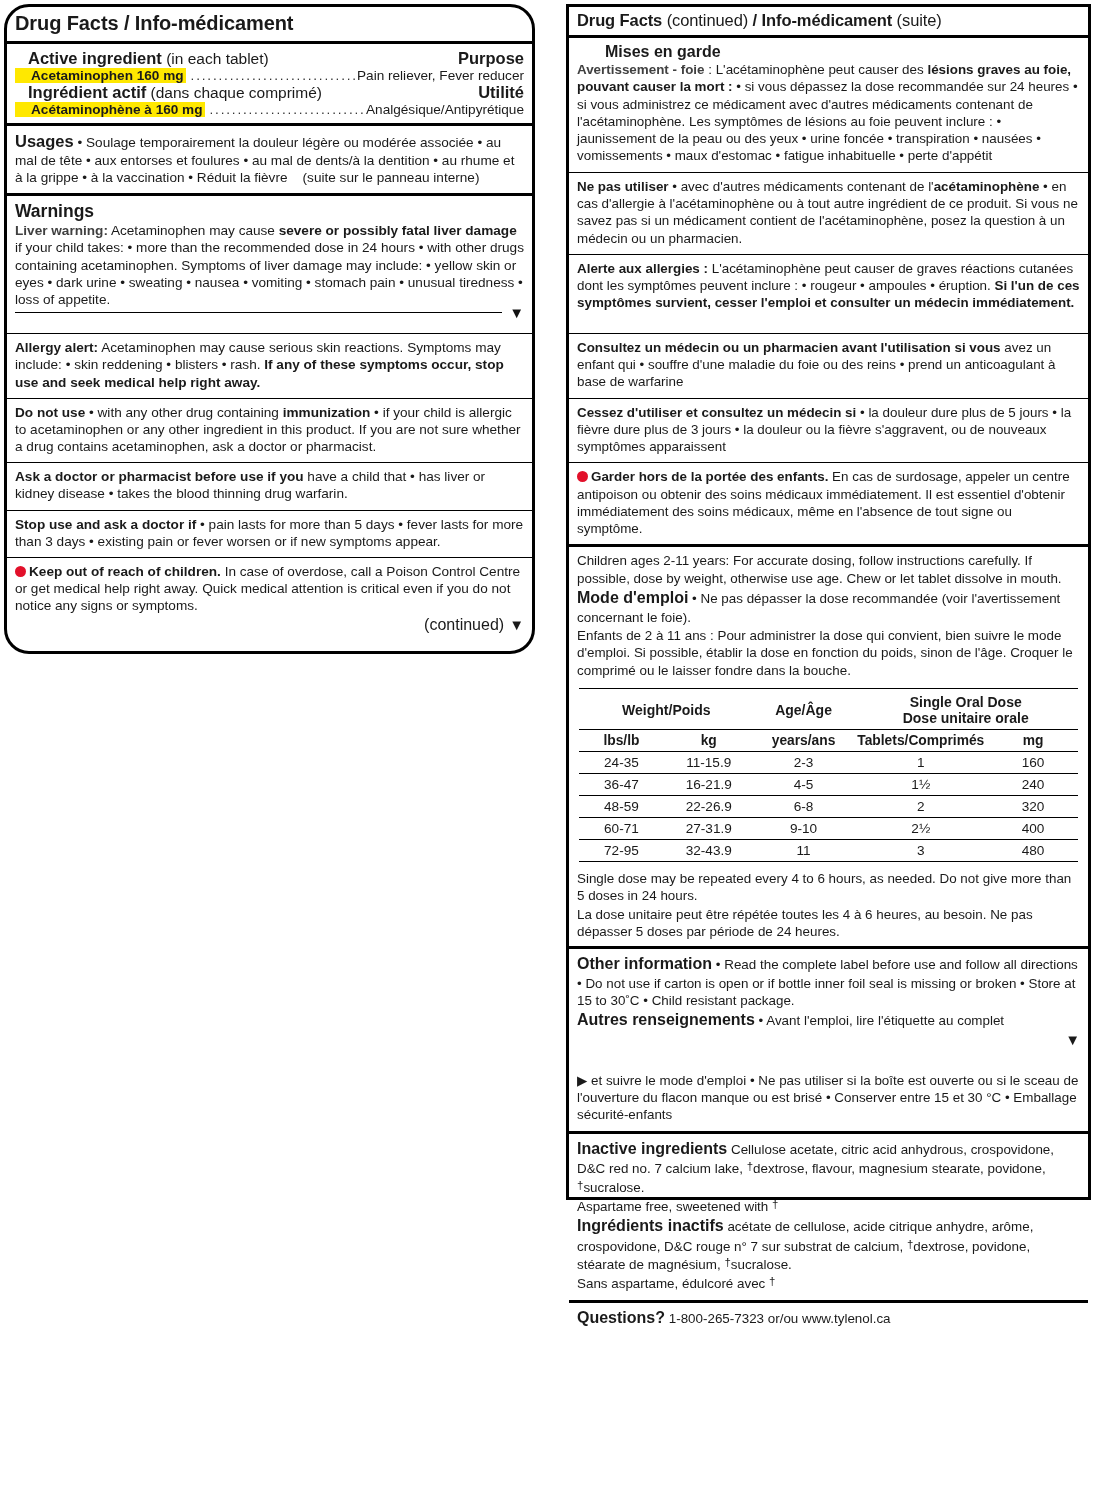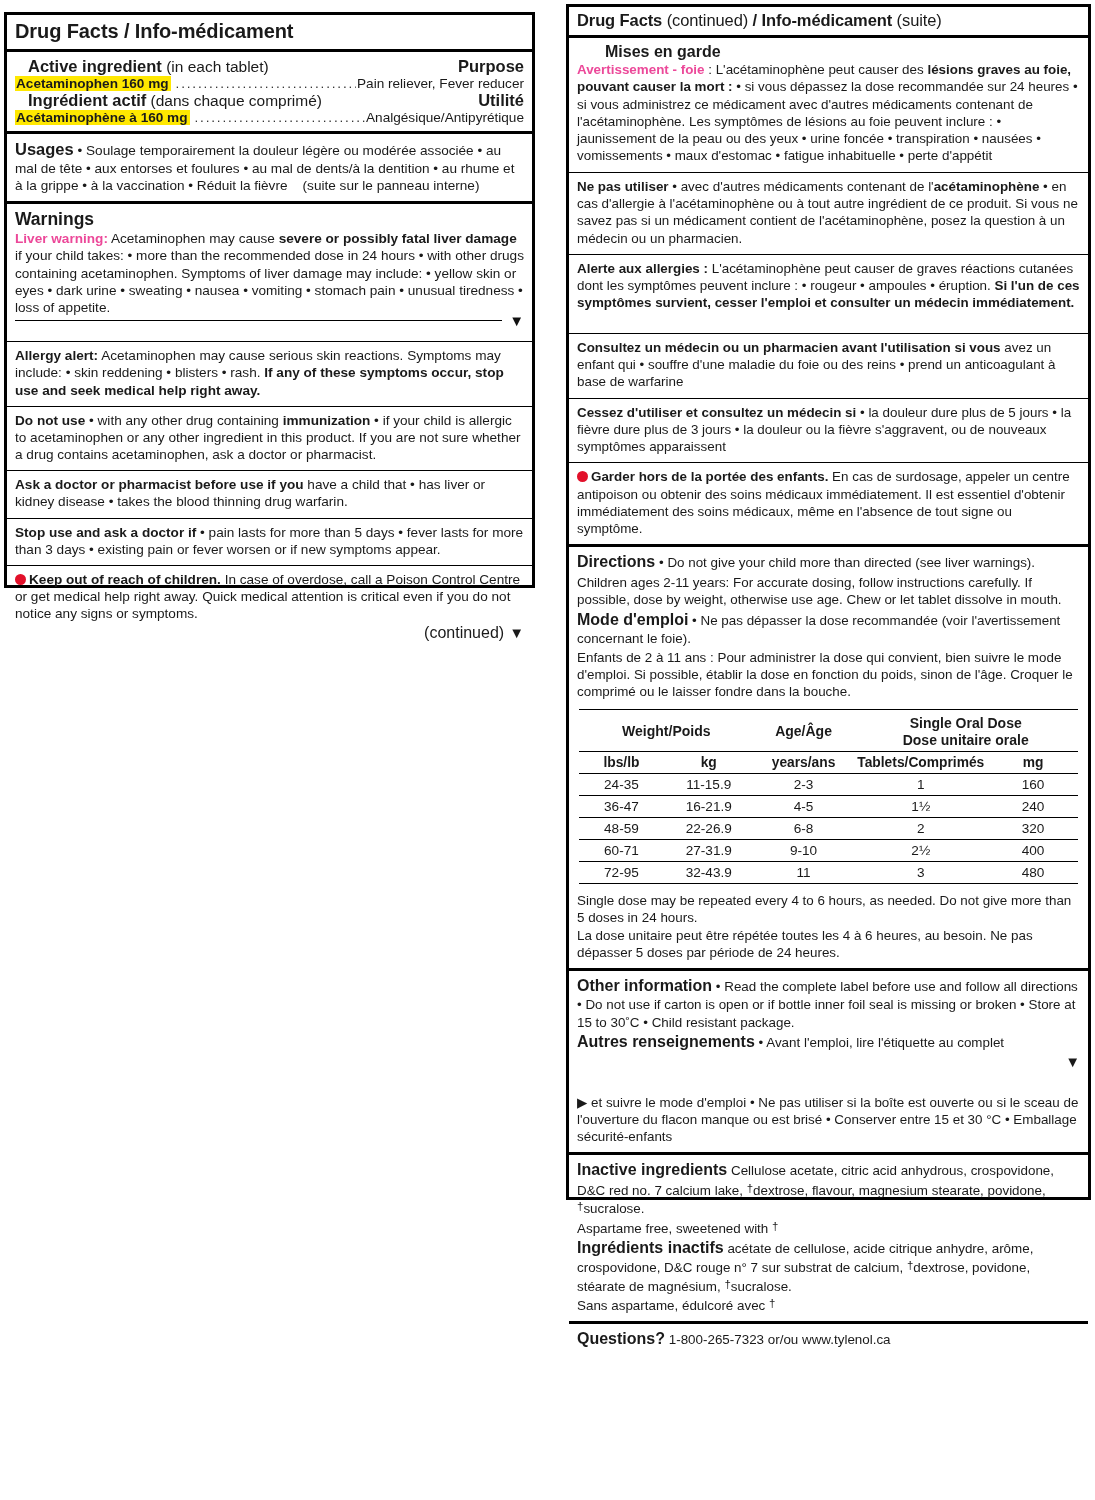--- a/index.html
+++ b/index.html
@@ -11,21 +11,21 @@
     -webkit-font-smoothing: antialiased;
   }
   .page { position: relative; width: 1095px; height: 1500px; }
 
   
   .panel {
     position: absolute;
     border: 3px solid #000;
     background: #fff;
   }
-  #panel-left  { left: 4px;  top: 12px; width: 531px; height: 576px; }
+  #panel-left  { left: 4px;  top: 4px; width: 531px; height: 650px; border-radius: 25px; }
   #panel-right { left: 566px; top: 4px; width: 525px; height: 1196px; }
 
   
   .title-bar {
     border-bottom: 3px solid #000;
     padding: 5px 8px 6px 8px;
     font-size: 20px;
     font-weight: bold;
     letter-spacing: -0.1px;
   }
@@ -44,27 +44,27 @@
     text-align: left;
   }
   #panel-right p { font-size: 13.4px; line-height: 1.29; }
   b, .b { font-weight: bold; }
 
   .h-sec { font-size: 17.5px; font-weight: bold; line-height: 1.2; }
   .h-sec-sm { font-size: 16px; font-weight: bold; margin-left: 28px; }
   .h-inline { font-size: 16.5px; font-weight: bold; }
   #panel-right .h-inline { font-size: 16px; }
 
-  .red { color: #ec4899; font-weight: bold; }
+  .red { color: #404040; font-weight: bold; }
   .dot {
     display: inline-block; width: 11px; height: 11px;
     border-radius: 50%; background: #e2102a;
     vertical-align: -1px; margin-right: 3px;
   }
-  .hl { background: #ffe800; padding: 0 2px 0 1px; font-weight: bold; }
+  .hl { background: #ffe800; padding: 0 2px 0 16px; font-weight: bold; }
   .dagger { font-size: 11.5px; vertical-align: 3px; }
 
   
   .ai-row { display: flex; align-items: flex-end; justify-content: space-between; margin-left: 13px; }
   .ai-row .lead { font-size: 16.5px; font-weight: bold; }
   .ai-row .lead .reg { font-weight: normal; font-size: 15.5px; }
   .ai-row .purpose { font-size: 16.5px; font-weight: bold; white-space: nowrap; }
   .ai-dots {
     display: flex; align-items: baseline;
     font-size: 13.6px; width: 100%;
@@ -210,21 +210,20 @@
 
     <div class="block thin-top">
       <p><b>Cessez d'utiliser et consultez un médecin si</b><span>  • la douleur dure plus de 5 jours  • la fièvre dure plus de 3 jours  • la douleur ou la fièvre s'aggravent, ou de nouveaux symptômes apparaissent</span></p>
     </div>
 
     <div class="block thin-top">
       <p><span class="dot"></span><b>Garder hors de la portée des enfants.</b><span> En cas de surdosage, appeler un centre antipoison ou obtenir des soins médicaux immédiatement. Il est essentiel d'obtenir immédiatement des soins médicaux, même en l'absence de tout signe ou symptôme.</span></p>
     </div>
 
     <div class="block hard-top">
-      <p><span class="h-inline">Directions</span><span>  • Do not give your child more than directed (see liver warnings).</span></p>
       <p>Children ages 2-11 years: For accurate dosing, follow instructions carefully. If possible, dose by weight, otherwise use age. Chew or let tablet dissolve in mouth.</p>
       <p><span class="h-inline">Mode d'emploi</span><span>  • Ne pas dépasser la dose recommandée (voir l'avertissement concernant le foie).</span></p>
       <p>Enfants de 2 à 11 ans : Pour administrer la dose qui convient, bien suivre le mode d'emploi. Si possible, établir la dose en fonction du poids, sinon de l'âge. Croquer le comprimé ou le laisser fondre dans la bouche.</p>
     </div>
 
     <div class="hard-top">
       <div class="tbl-wrap">
         <table class="dose">
           <thead class="grp">
             <tr>

